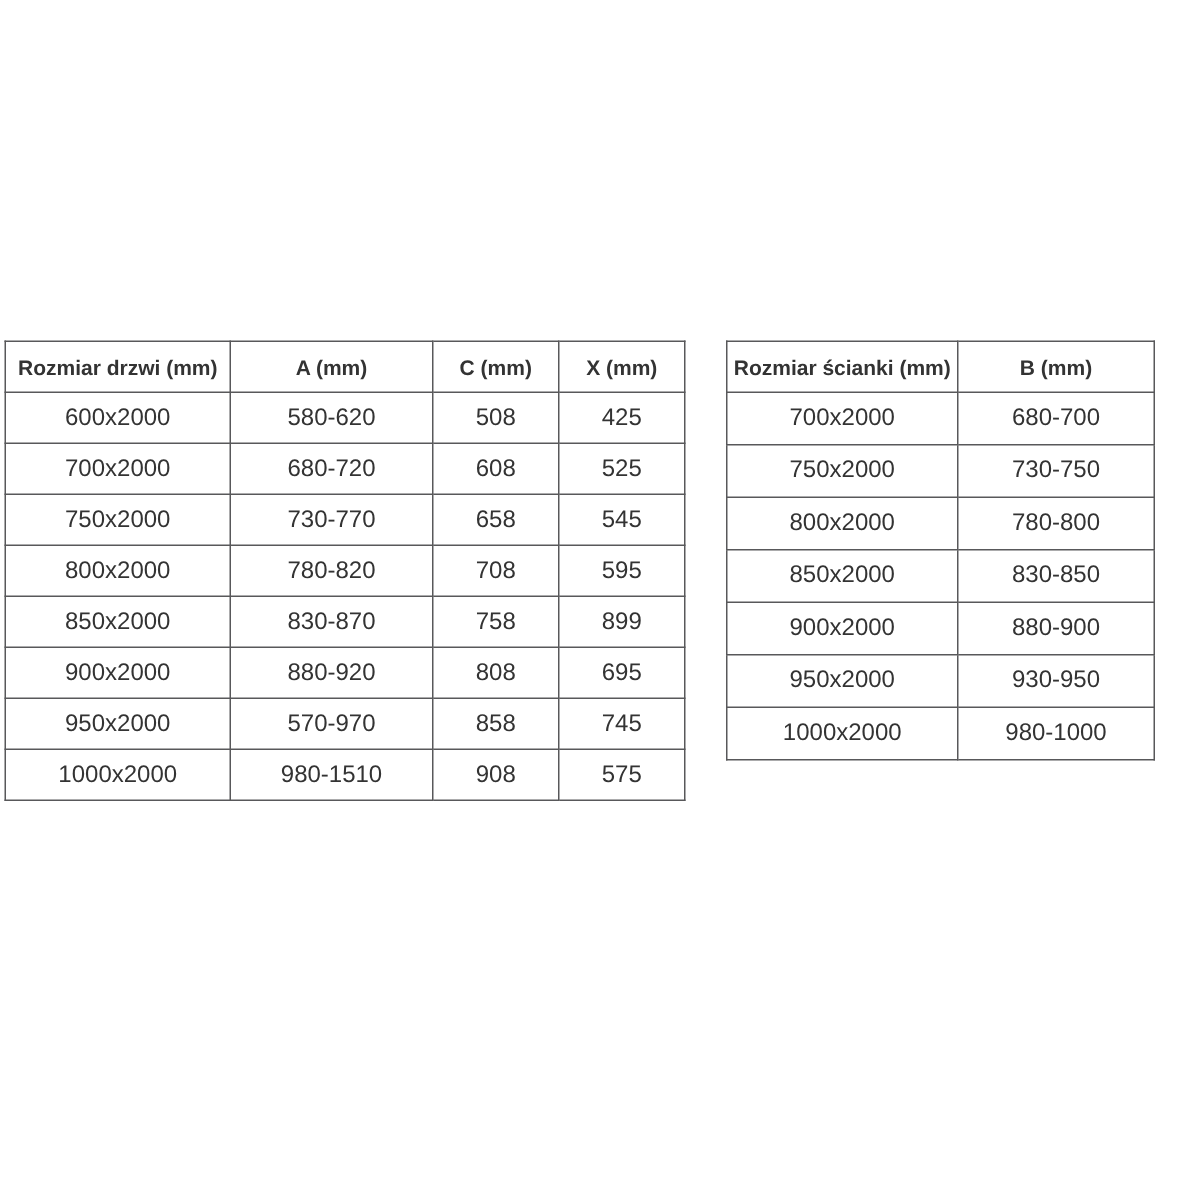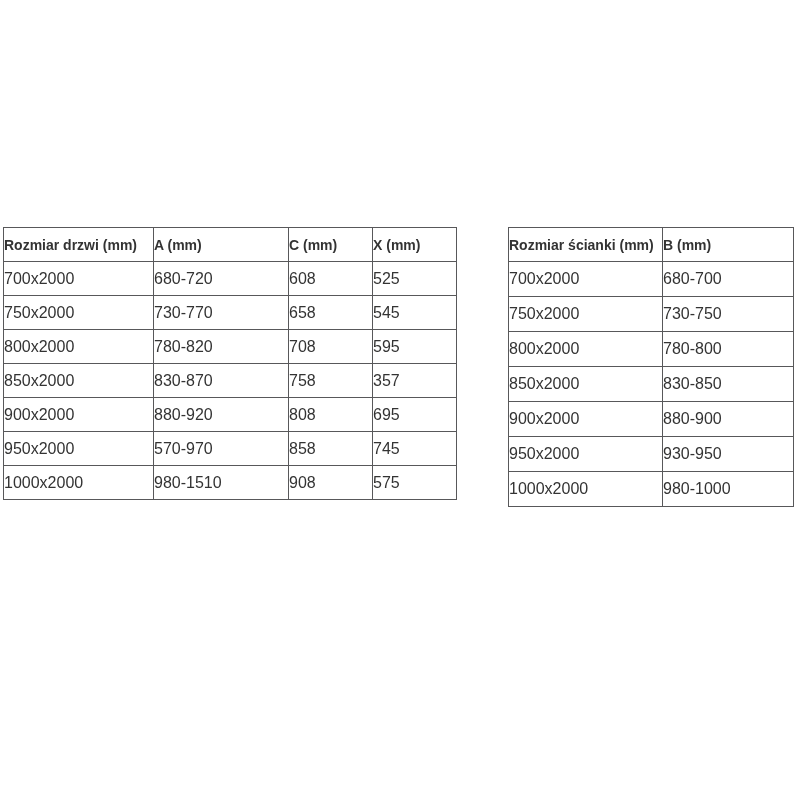--- a/index.html
+++ b/index.html
@@ -20,21 +20,21 @@
     color: var(--text);
   }
   table.dim-table {
     position: absolute;
     border-collapse: collapse;
     table-layout: fixed;
     background: var(--bg);
   }
   .dim-table th, .dim-table td {
     border: 1px solid var(--border);
-    text-align: left;
+    text-align: center;
     vertical-align: middle;
     padding: 0;
     white-space: nowrap;
     overflow: hidden;
   }
   .dim-table th {
     font-weight: bold;
     font-size: 14px;
     height: 33px;
     color: var(--text);
@@ -44,21 +44,21 @@
     font-weight: normal;
     color: var(--text);
   }
   #door-table {
     left: 3px;
     top: 227px;
     width: 453px;
   }
   #door-table td { height: 33px; }
   #wall-table {
-    left: 508px;
+    left: 484px;
     top: 227px;
     width: 285px;
   }
   #wall-table td { height: 34px; }
 </style>
 </head>
 <body>
 
 <div>
 
@@ -72,20 +72,26 @@
     <thead>
       <tr>
           <th>Rozmiar drzwi (mm)</th>
           <th>A (mm)</th>
           <th>C (mm)</th>
           <th>X (mm)</th>
         </tr>
     </thead>
     <tbody>
         <tr>
+          <td>600x2000</td>
+          <td>580-620</td>
+          <td>508</td>
+          <td>425</td>
+        </tr>
+        <tr>
           <td>700x2000</td>
           <td>680-720</td>
           <td>608</td>
           <td>525</td>
         </tr>
         <tr>
           <td>750x2000</td>
           <td>730-770</td>
           <td>658</td>
           <td>545</td>
@@ -93,21 +99,21 @@
         <tr>
           <td>800x2000</td>
           <td>780-820</td>
           <td>708</td>
           <td>595</td>
         </tr>
         <tr>
           <td>850x2000</td>
           <td>830-870</td>
           <td>758</td>
-          <td>357</td>
+          <td>899</td>
         </tr>
         <tr>
           <td>900x2000</td>
           <td>880-920</td>
           <td>808</td>
           <td>695</td>
         </tr>
         <tr>
           <td>950x2000</td>
           <td>570-970</td>

